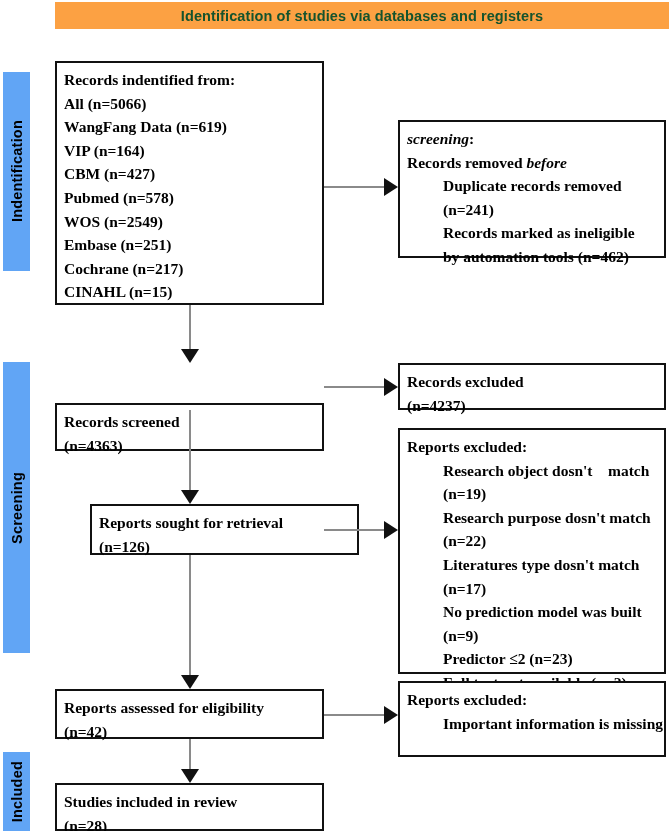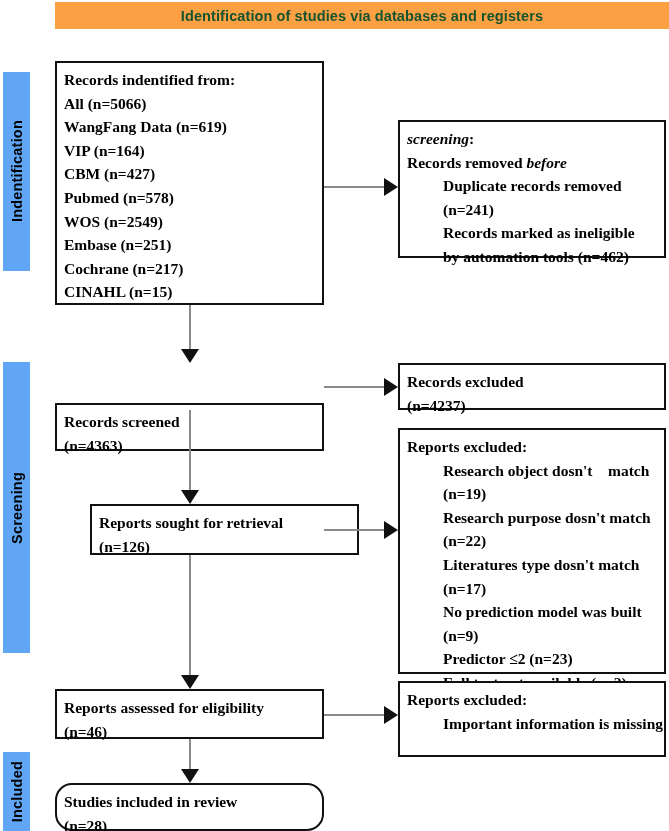--- a/index.html
+++ b/index.html
@@ -78,21 +78,21 @@
   }
   .box .line { white-space: pre; }
   .box .indent { padding-left: 36px; }
   .box em { font-style: italic; }
 
   
   #box-records-identified   { left: 55px;  top: 61px;  width: 269px; height: 244px; }
   #box-records-screened     { left: 55px;  top: 363px; width: 269px; height: 48px; margin-top: 40px; }
   #box-reports-sought       { left: 55px;  top: 504px; width: 269px; height: 51px; margin-left: 35px; }
   #box-reports-assessed     { left: 55px;  top: 689px; width: 269px; height: 50px; }
-  #box-studies-included     { left: 55px;  top: 783px; width: 269px; height: 48px; border-radius: 17px; }
+  #box-studies-included     { left: 55px;  top: 783px; width: 269px; height: 48px; }
 
   
   #box-records-removed      { left: 398px; top: 120px; width: 268px; height: 138px; }
   #box-records-excluded     { left: 398px; top: 363px; width: 268px; height: 47px; }
   #box-reports-excluded-1   { left: 398px; top: 428px; width: 268px; height: 246px; }
   #box-reports-excluded-2   { left: 398px; top: 681px; width: 268px; height: 76px; }
 
   
   .conn-line {
     position: absolute;
@@ -203,21 +203,21 @@
     <div class="line indent">Literatures type dosn't match</div>
     <div class="line indent">(n=17)</div>
     <div class="line indent">No prediction model was built</div>
     <div class="line indent">(n=9)</div>
     <div class="line indent">Predictor ≤2 (n=23)</div>
     <div class="line indent">Full text not available (n=2)</div>
   </div>
 
   <div class="box" id="box-reports-assessed">
     <div class="line">Reports assessed for eligibility</div>
-    <div class="line">(n=46)</div>
+    <div class="line">(n=42)</div>
   </div>
 
   <div class="box" id="box-reports-excluded-2">
     <div class="line">Reports excluded:</div>
     <div class="line indent">Important information is missing</div>
   </div>
 
   <div class="box" id="box-studies-included">
     <div class="line">Studies included in review</div>
     <div class="line">(n=28)</div>

